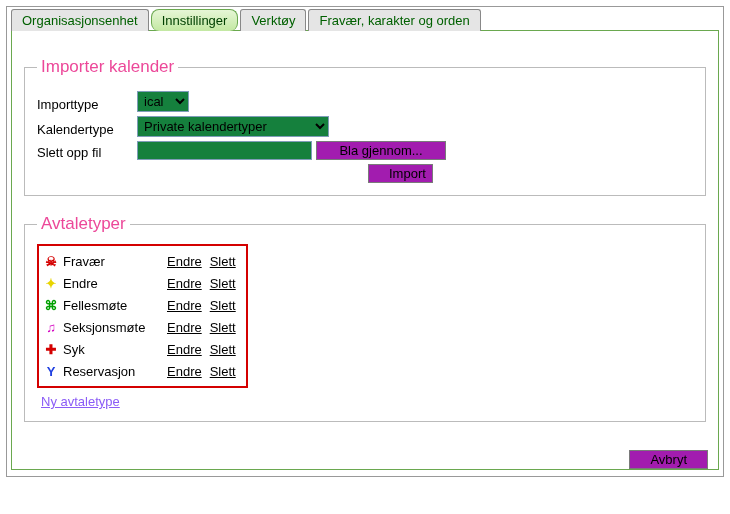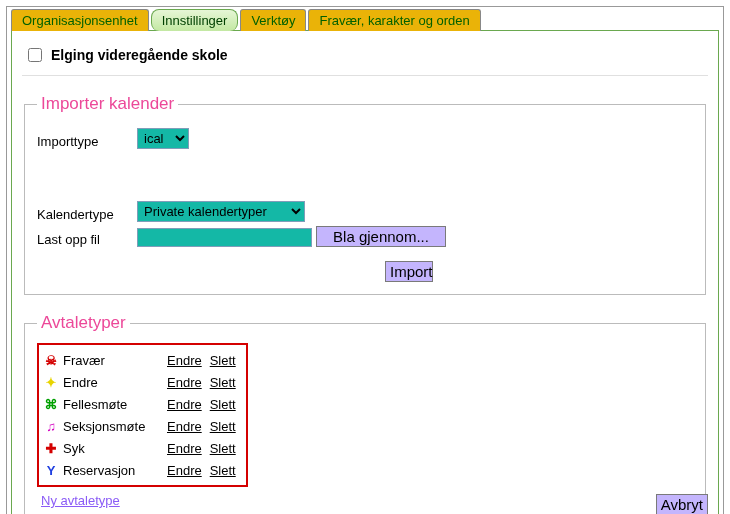--- a/index.html
+++ b/index.html
@@ -20,21 +20,21 @@
     display: flex;
     gap: 0;
     position: relative;
     z-index: 2;
   }
   .tab {
     border: 1px solid #888;
     border-bottom: none;
     border-radius: 3px 3px 0 0;
     padding: 3px 10px 3px 10px;
-    background: #eab308;
+    background: #e5e5e5;
     margin-right: 2px;
     cursor: pointer;
     color: #006000;
   }
   .tab.active {
     background: linear-gradient(#e6f6d6, #c3e8a2);
     border-color: #6aa84f;
     color: #004000;
     font-weight: normal;
     border-radius: 8px;
@@ -74,30 +74,30 @@
     align-items: flex-end;
     margin: 4px 0;
   }
   .form-row label {
     width: 100px;
   }
   select, input[type=text] {
     border: 1px solid #7f9db9;
     font-size: 13px;
     padding: 1px 2px;
-    background: #14b8a6;
+    background: #15803d;
   }
   #importtype-select { width: 52px; }
-  #kalendertype-select { width: 168px; margin-top: 48px; }
+  #kalendertype-select { width: 192px; }
   #file-input { width: 175px; }
   .btn {
     border: 1px solid #7a7a7a;
-    background: #c4b5fd;
-    padding: 1px 4px;
-    font-size: 15px;
+    background: #a21caf;
+    padding: 1px 20px;
+    font-size: 13px;
     cursor: pointer;
   }
   .import-btn-row {
     display: flex;
     justify-content: flex-end;
     padding-right: 260px;
     margin-top: 4px;
   }
 
   .hint {
@@ -135,67 +135,63 @@
     color: #8b5cf6;
     text-decoration: underline;
     cursor: pointer;
     display: inline-block;
     margin: 6px 0 0 4px;
   }
 
   .avbryt-row {
     position: absolute;
     right: 10px;
-    bottom: 14px;
+    bottom: 0;
   }
 </style>
 </head>
 <body>
 
 <div class="outer-border">
 
   <div class="tabs">
     <div class="tab">Organisasjonsenhet</div>
     <div class="tab active">Innstillinger</div>
     <div class="tab">Verktøy</div>
     <div class="tab">Fravær, karakter og orden</div>
   </div>
 
   <div class="tab-panel">
 
-    <div class="header-row">
-      <input type="checkbox" style="">
-      <span>Elging videregående skole</span>
-    </div>
 
     <fieldset>
       <legend>Importer kalender</legend>
 
       <div class="form-row">
         <label>Importtype</label>
         <select id="importtype-select">
           <option>ical</option>
         </select>
       </div>
 
       <div class="form-row">
         <label>Kalendertype</label>
         <select id="kalendertype-select">
           <option>Private kalendertyper</option>
         </select>
       </div>
 
       <div class="form-row">
-        <label>Last opp fil</label>
+        <label>Slett opp fil</label>
         <input id="file-input" type="text" style="">
         <button class="btn" style="margin-left:4px;width:130px;">Bla gjennom...</button>
       </div>
 
       <div class="import-btn-row">
-        <button class="btn" style="width:48px;margin-top:10px;">Import</button>
+        <button class="btn" style="width:65px;">Import</button>
       </div>
     </fieldset>
 
     <fieldset>
       <legend>Avtaletyper</legend>
 
       <div class="at-table" id="at-table"><div class="at-row">
             <span class="at-icon" style="color:#d40000;font-weight:bold;">☠</span>
             <span class="at-name">Fravær</span>
             <a class="at-link">Endre</a>

